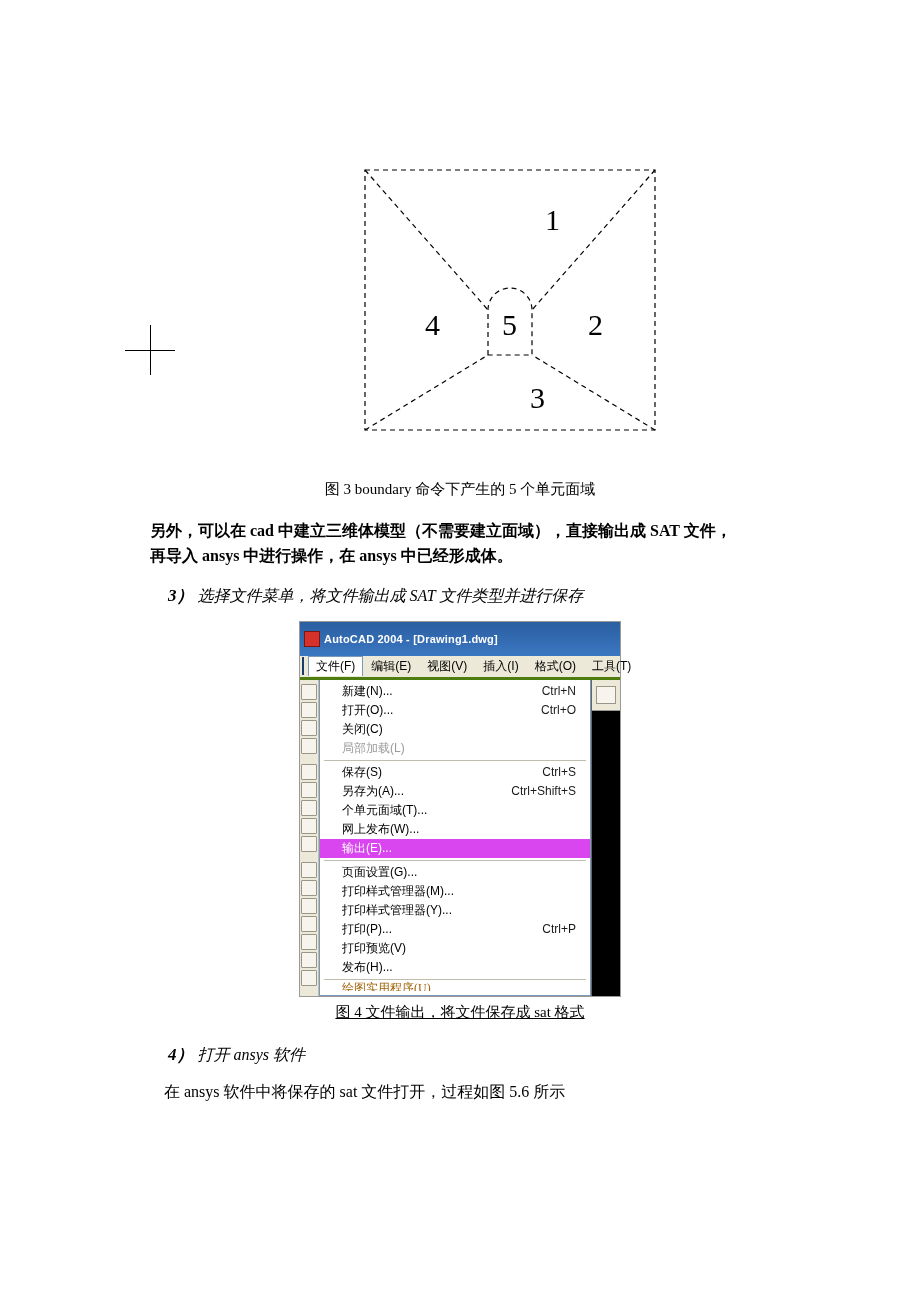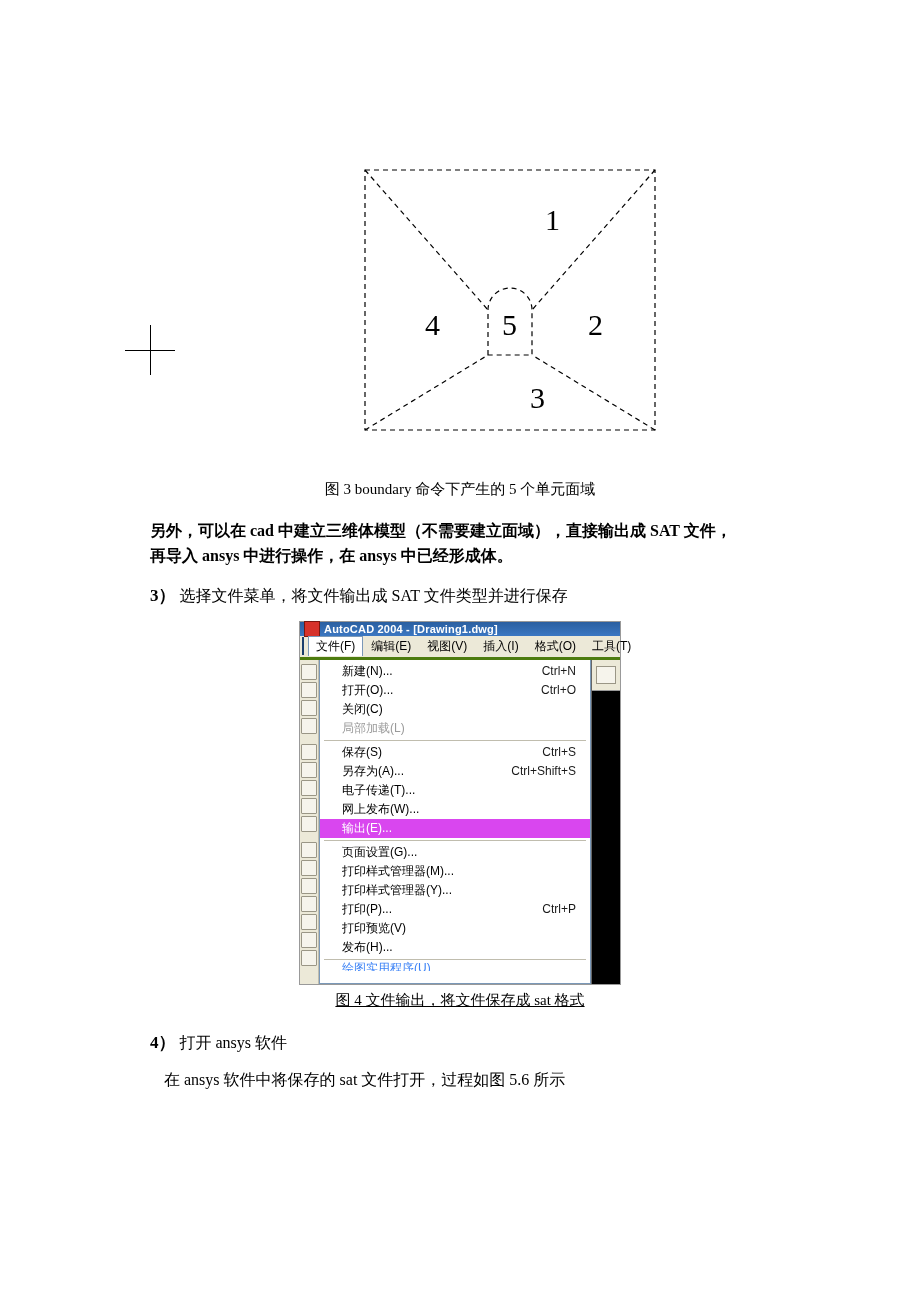--- a/index.html
+++ b/index.html
@@ -55,22 +55,23 @@
     font-size: 15px;
   }
 
   
   .bold-note {
     font-weight: bold;
     line-height: 1.55;
     margin: 18px 0 14px;
   }
   .step-line {
-    margin: 6px 0 12px;
+    margin: 6px 18px 12px;
     line-height: 1.55;
+    font-style: italic;
   }
   .step-line .num {
     font-weight: bold;
     font-size: 17px;
   }
 
   
   .fig4-wrap {
     display: flex;
     justify-content: center;
@@ -80,21 +81,21 @@
     width: 320px;
     font-family: "MS Sans Serif","Tahoma","SimSun",sans-serif;
     font-size: 12px;
     border: 1px solid #999;
     background: #ece9d8;
     color: #000;
   }
   .ac-titlebar {
     background: linear-gradient(#2a5fa0,#3b77c2);
     color: #fff;
-    height: 14px;
+    height: 34px;
     display: flex;
     align-items: center;
     gap: 4px;
     padding: 0 4px;
     font-weight: bold;
     font-size: 11px;
     letter-spacing: .2px;
   }
   .ac-app-icon {
     width: 14px; height: 14px;
@@ -148,21 +149,21 @@
     border:1px solid #9a9686;
     background:#f6f4ec;
     border-radius:1px;
   }
   .ac-toolcol .sep { height:6px; }
   .ac-menu {
     flex:1;
     background:#fff;
     border:1px solid #7a98b8;
     border-top:none;
-    padding:2px 0 12px;
+    padding:2px 0 4px;
   }
   .ac-right {
     width: 28px;
     background:#000;
     border-left:1px solid #666;
   }
   .ac-right-top {
     height: 30px;
     background:#ece9d8;
     border-bottom:1px solid #999;
@@ -193,24 +194,25 @@
   .ac-menu .divider {
     border-top:1px solid #c0bdae;
     margin: 2px 4px;
   }
   .ac-menu .cut {
     border-top:1px solid #c0bdae;
     margin:2px 4px 0;
   }
   .ac-menu .last {
     padding: 1px 14px 0 22px;
-    color:#3b82f6;
+    color:#a16207;
     line-height: 14px;
     overflow:hidden;
     height:10px;
+    font-family:Liberation Serif, serif;
   }
 
   .fig4-caption {
     text-align: center;
     margin: 6px 0 20px;
     font-size: 15px;
     text-decoration: underline;
   }
 
   .para {
@@ -321,21 +323,21 @@
 
           <div class="row">
             <span class="lbl">保存(S)</span>
             <span class="sc">Ctrl+S</span>
           </div>
           <div class="row">
             <span class="lbl">另存为(A)...</span>
             <span class="sc">Ctrl+Shift+S</span>
           </div>
           <div class="row">
-            <span class="lbl">电子传递(T)...</span>
+            <span class="lbl">个单元面域(T)...</span>
             <span class="sc"></span>
           </div>
           <div class="row">
             <span class="lbl">网上发布(W)...</span>
             <span class="sc"></span>
           </div>
           <div class="row hl">
             <span class="lbl">输出(E)...</span>
             <span class="sc"></span>
           </div>

